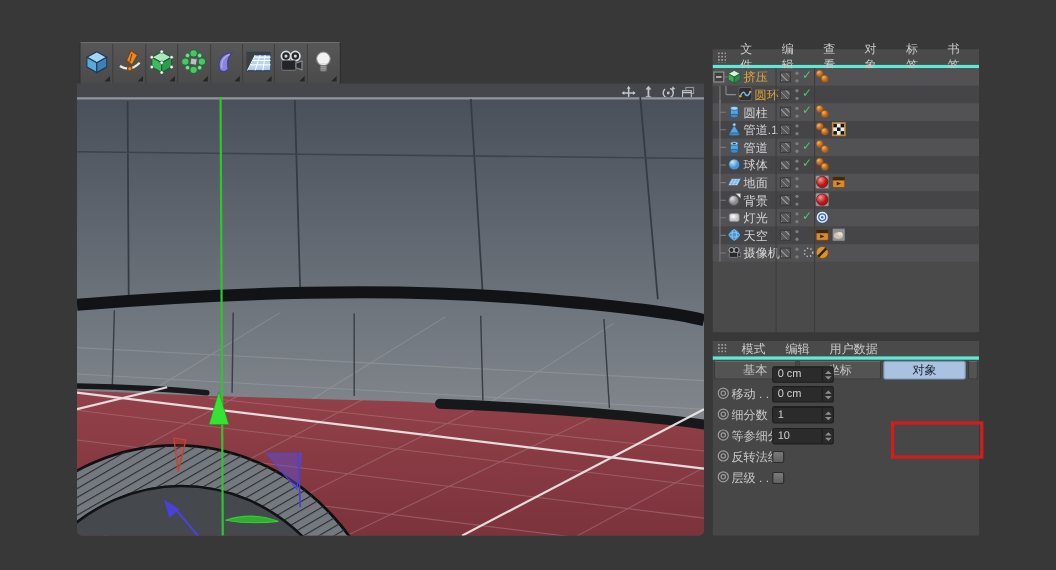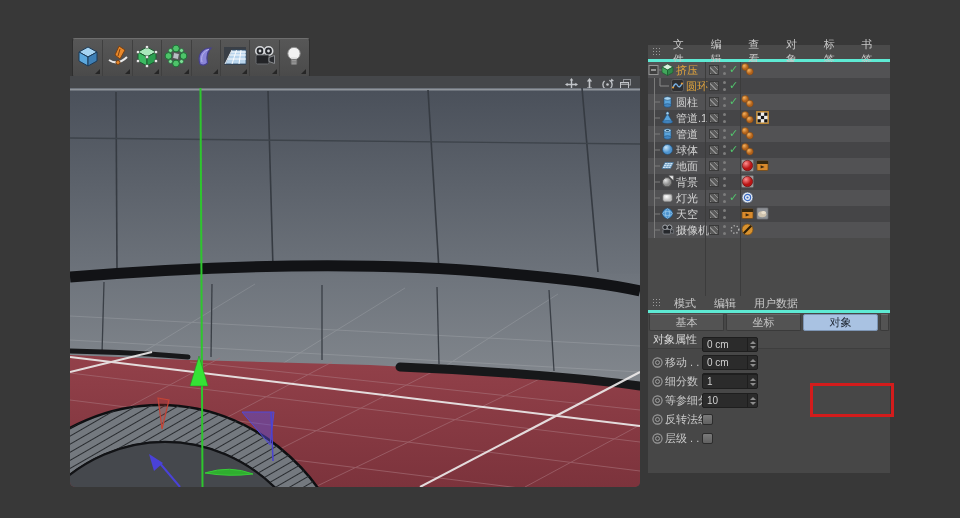--- a/index.html
+++ b/index.html
@@ -31,21 +31,21 @@
   .om-row.child .obj-icon{left:23px;}
   .tree-glyph{position:absolute;left:0;top:0;}
   .hatchbox{position:absolute;left:61px;top:3px;width:10px;height:10px;border:1px solid #3a3a3a;background:repeating-linear-gradient(45deg,#8d8d8d 0 1px,#5a5a5a 1px 4px);box-sizing:border-box;}
   .visdots{position:absolute;left:75px;top:3px;width:4px;height:10px;}
   .visdots::before,.visdots::after{content:"";position:absolute;left:0;width:3px;height:3px;border-radius:50%;background:#7d7d7d;}
   .visdots::before{top:0;} .visdots::after{bottom:0;}
   .state{position:absolute;left:81px;top:1px;width:12px;height:13px;}
   .state.check{color:#52c56d;font-size:11px;font-weight:bold;line-height:13px;}
   .tags{position:absolute;left:93px;top:1px;display:flex;gap:2px;}
   
-  #am{position:absolute;left:648px;top:296px;width:242px;height:177px;background:#474747;}
+  #am{position:absolute;left:648px;top:310px;width:242px;height:177px;background:#474747;}
   .am-title{height:19px;display:flex;align-items:center;gap:5px;padding-left:5px;font-size:11px;color:#cccccc;border-bottom:1px solid #3e3e3e;}
   #am-tabs{display:flex;height:17px;gap:2px;padding:1px 1px 0 1px;}
   .tab{flex:1;display:flex;align-items:center;justify-content:center;font-size:11px;color:#c4c4c4;background:#535353;border:1px solid #3a3a3a;border-top-color:#6a6a6a;border-radius:2px;}
   .tab.active{background:var(--tab-active,#a9c2e2);color:#1d2530;border-color:#7d95b4;}
   .tab.sliver{flex:0 0 7px;}
   .am-section{height:17px;line-height:17px;padding-left:5px;font-size:11px;color:#d8d8d8;border-bottom:1px solid #3e3e3e;background:#4a4a4a;}
   #am-rows{padding-top:4px;}
   .attr-row{height:19px;display:flex;align-items:center;position:relative;}
   .keyc{margin-left:4px;flex:0 0 11px;}
   .attr-label{margin-left:2px;width:46px;font-size:11px;color:#c9c9c9;white-space:nowrap;overflow:hidden;}
@@ -623,21 +623,20 @@
   <span class="menu-item">模式</span>
       <span class="menu-item">编辑</span>
       <span class="menu-item">用户数据</span>
     </div>
   <div id="am-tabs">
       <div class="tab">基本</div>
       <div class="tab">坐标</div>
       <div class="tab active">对象</div>
       <div class="tab sliver"></div>
     </div>
-  <div class="am-section">对象属性</div>
   <div id="am-rows">
       <div class="attr-row">
         <span class="keyc"><svg width="11" height="11" viewBox="0 0 11 11">
             <circle cx="5.5" cy="5.5" r="4.6" fill="none" stroke="#9d9d9d" stroke-width="1.1"></circle>
             <circle cx="5.5" cy="5.5" r="2" fill="none" stroke="#9d9d9d" stroke-width="1"></circle>
           </svg></span>
         <span class="attr-label">移动 . . .</span>
         <span class="fields">
           <span class="field">
             <span>0 cm</span>

